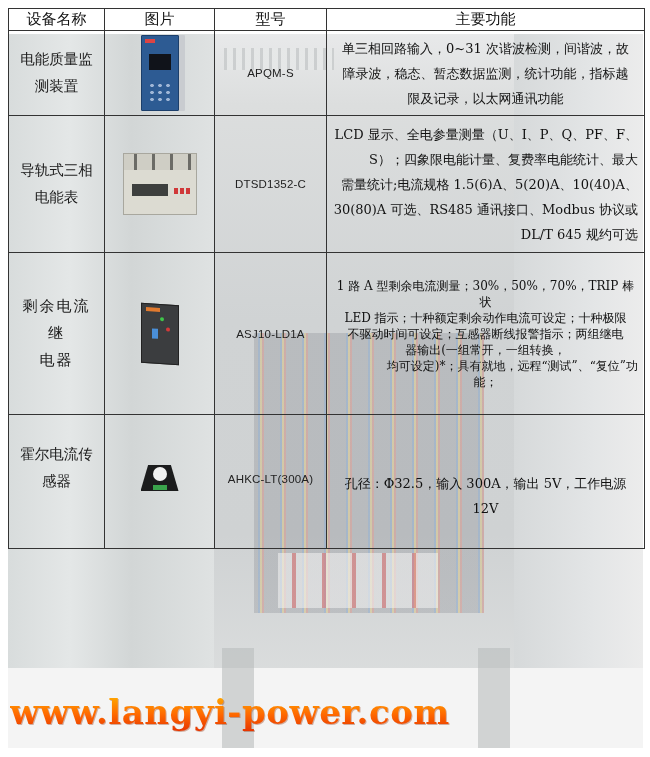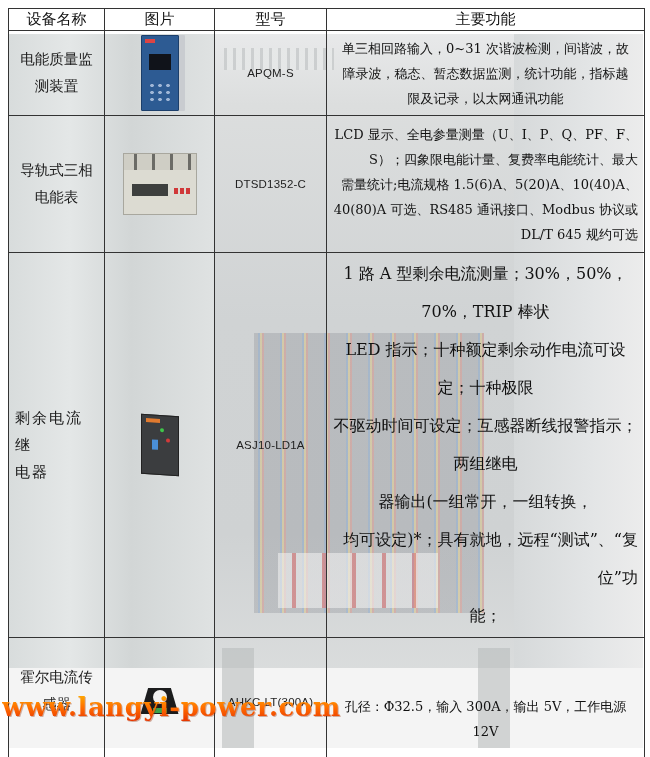--- a/index.html
+++ b/index.html
@@ -67,22 +67,22 @@
   .pz72 .scr { position: absolute; left: 6px; top: 10px; width: 28px; height: 18px; background: #3d6fe0; }
   .pz72 .btns { position: absolute; left: 8px; top: 32px; width: 26px; height: 5px;
     background: repeating-linear-gradient(90deg, #e04a2f 0 5px, transparent 5px 7px); border-radius: 2px; }
   .pz72 .logo { position: absolute; left: 8px; top: 3px; width: 10px; height: 3px; background: #d44; }
   .hall { width: 38px; height: 30px; }
   .hall .body { position: absolute; left: 0; top: 4px; width: 38px; height: 26px; background: #1b1c1d;
     clip-path: polygon(20% 0, 80% 0, 100% 100%, 0 100%); }
   .hall .hole { position: absolute; left: 12px; top: 6px; width: 14px; height: 14px; border-radius: 50%; background: #f1f1f1; }
   .hall .con { position: absolute; left: 12px; top: 24px; width: 14px; height: 5px; background: #3aa34c; }
 
-  .watermark { position: absolute; left: 2px; top: 692px; z-index: 5;
-    font-family: "DejaVu Serif", serif; font-weight: bold; font-size: 26px; letter-spacing: .5px;
+  .watermark { position: absolute; left: 10px; top: 692px; z-index: 5;
+    font-family: "DejaVu Serif", serif; font-weight: bold; font-size: 34px; letter-spacing: .5px;
     color: #ff7a00; background: linear-gradient(180deg, #ffb800 0%, #ff6a00 55%, #e53200 100%);
     -webkit-background-clip: text; background-clip: text; -webkit-text-fill-color: transparent;
     text-shadow: none; filter: drop-shadow(1px 1px 0 rgba(140,40,0,.35)); white-space: nowrap; }
 </style>
 </head>
 <body>
 
 <div class="bg-photo">
   <div class="bg-left"></div>
   <div class="bg-cabinet"></div>
@@ -143,40 +143,40 @@
           <div class="top"></div>
             <div class="scr"></div>
             <div class="btns"></div>
         </div>
       </td>
       <td class="model">DTSD1352-C</td>
       <td class="func left">
         <span class="func-line">LCD 显示、全电参量测量（U、I、P、Q、PF、F、</span>
         <span class="func-line">S）；四象限电能计量、复费率电能统计、最大</span>
         <span class="func-line">需量统计;电流规格 1.5(6)A、5(20)A、10(40)A、</span>
-        <span class="func-line">40(80)A 可选、RS485 通讯接口、Modbus 协议或</span>
+        <span class="func-line">30(80)A 可选、RS485 通讯接口、Modbus 协议或</span>
         <span class="func-line">DL/T 645 规约可选</span>
       </td>
     </tr>
 
     <tr style="height:162px">
-      <td class="name" style="text-align:left; letter-spacing:2px; font-size:15px">
+      <td class="name" style="text-align:center; letter-spacing:2px; font-size:15px">
         <span class="func-line">剩余电流继</span>
         <span class="func-line">电器</span>
       </td>
       <td class="imgcell">
         <div class="prod asj">
           <div class="lbl"></div>
             <div class="led1"></div>
             <div class="led2"></div>
             <div class="sw"></div>
         </div>
       </td>
       <td class="model">ASJ10-LD1A</td>
-      <td class="func" style="font-size:16px; line-height:38px">
+      <td class="func" style="font-size:12px; line-height:16px">
         <span class="func-line">1 路 A 型剩余电流测量；30%，50%，70%，TRIP 棒状</span>
         <span class="func-line">LED 指示；十种额定剩余动作电流可设定；十种极限</span>
         <span class="func-line">不驱动时间可设定；互感器断线报警指示；两组继电</span>
         <span class="func-line">器输出(一组常开，一组转换，</span>
         <span class="func-line" style="text-align:right">均可设定)*；具有就地，远程“测试”、“复位”功</span>
         <span class="func-line">能；</span>
       </td>
     </tr>
 
 

